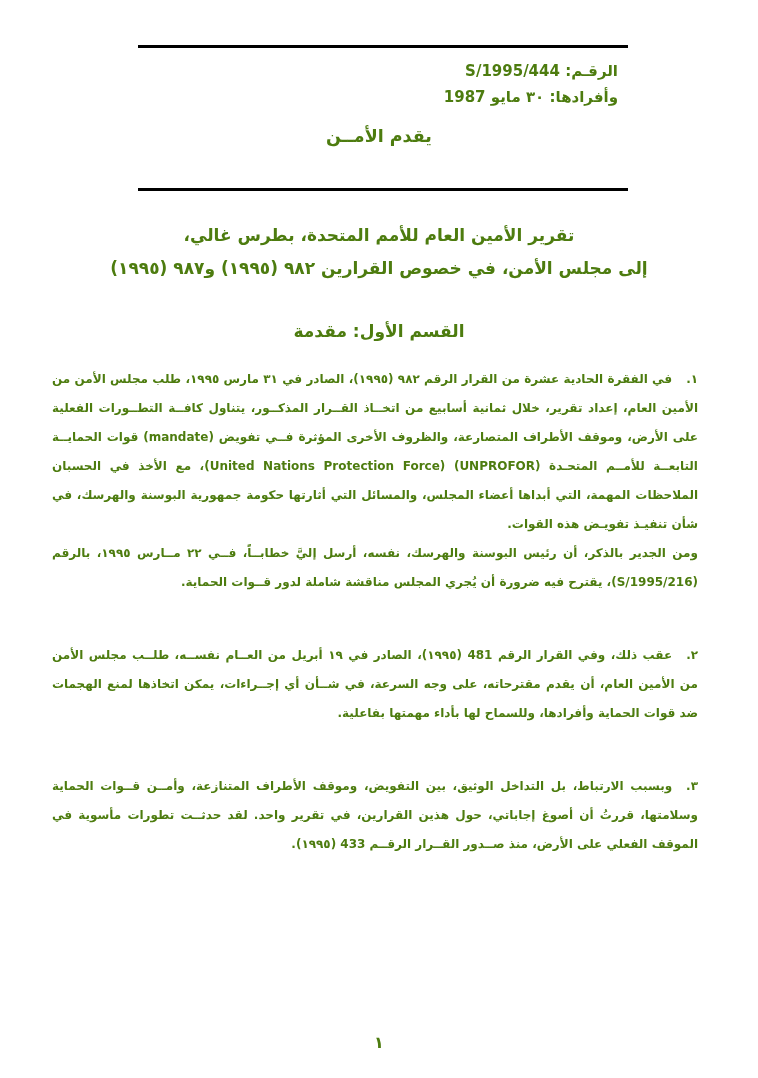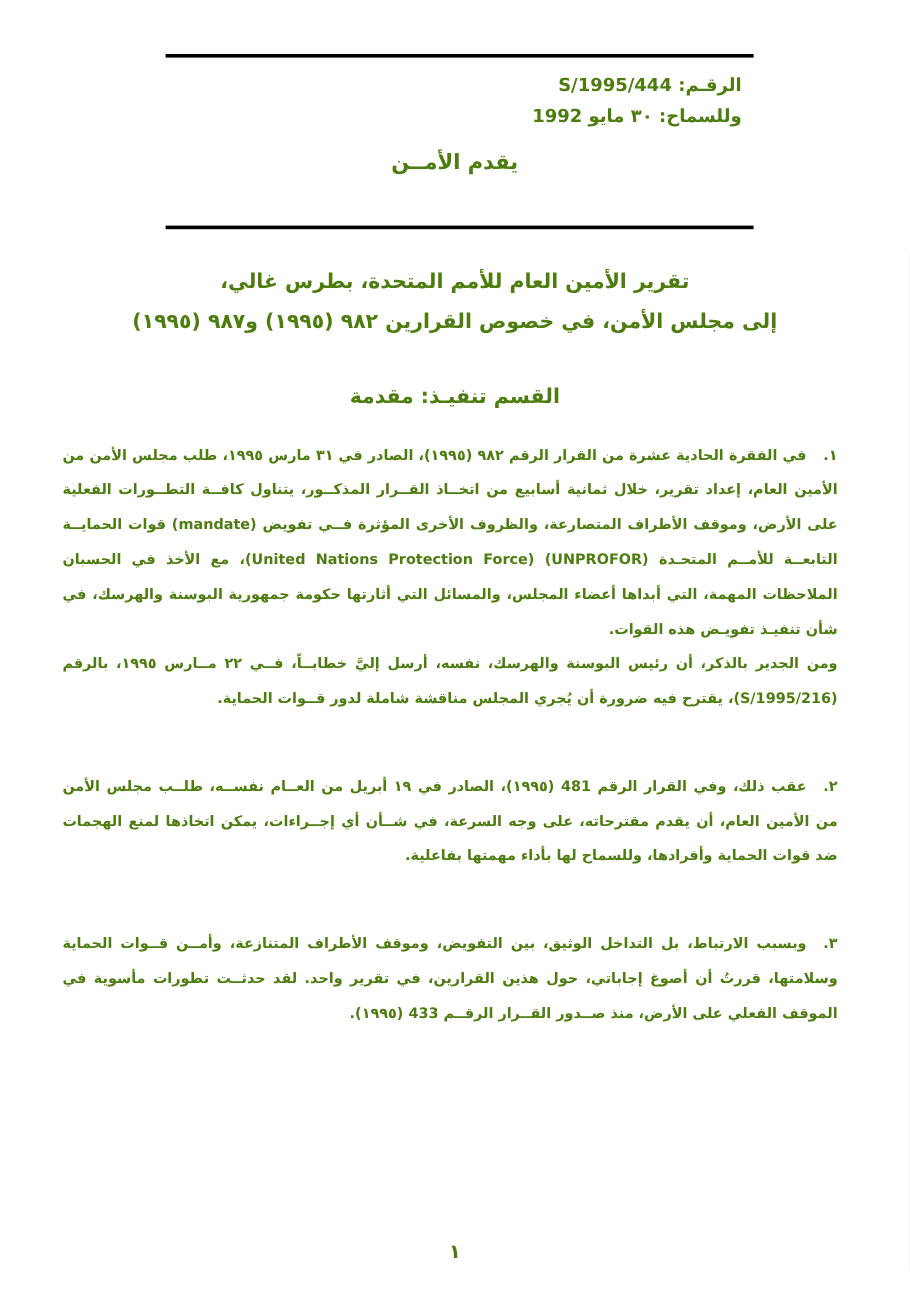--- a/index.html
+++ b/index.html
@@ -81,35 +81,35 @@
 <div class="page">
 
   <div class="rule rule-top"></div>
 
   <div class="header-meta">
     <div>
       <span>الرقـم:</span>
       <span class="latin">S/1995/444</span>
     </div>
     <div>
-      <span>وللسماح:</span>
-      <span>٣٠ مايو 1992</span>
+      <span>وأفرادها:</span>
+      <span>٣٠ مايو 1987</span>
     </div>
   </div>
 
   <div class="organ-title">يقدم الأمــن</div>
 
   <div class="rule rule-bottom"></div>
 
   <div class="title-block">
     <div>تقرير الأمين العام للأمم المتحدة، بطرس غالي،</div>
     <div>إلى مجلس الأمن، في خصوص القرارين ٩٨٢ (١٩٩٥) و٩٨٧ (١٩٩٥)</div>
   </div>
 
-  <div class="section-heading">القسم تنفيـذ: مقدمة</div>
+  <div class="section-heading">القسم الأول: مقدمة</div>
 
   <div class="body-text">
 
     <p class="para numbered">
       <span class="para-num">١.</span><span>في الفقرة الحادية عشرة من القرار الرقم ٩٨٢ (١٩٩٥)، الصادر في ٣١ مارس ١٩٩٥، طلب مجلس الأمن من الأمين العام، إعداد تقرير، خلال ثمانية أسابيع من اتخــاذ القــرار المذكــور، يتناول كافــة التطــورات الفعلية على الأرض، وموقف الأطراف المتصارعة، والظروف الأخرى المؤثرة فــي تفويض (mandate) قوات الحمايــة التابعــة للأمــم المتحـدة (UNPROFOR) (United Nations Protection Force)، مع الأخذ في الحسبان الملاحظات المهمة، التي أبداها أعضاء المجلس، والمسائل التي أثارتها حكومة جمهورية البوسنة والهرسك، في شأن تنفيـذ تفويـض هذه القوات.</span>
     </p>
 
     <p class="para">
       <span class="para-num"></span><span>ومن الجدير بالذكر، أن رئيس البوسنة والهرسك، نفسه، أرسل إليَّ خطابــاً، فــي ٢٢ مــارس ١٩٩٥، بالرقم (S/1995/216)، يقترح فيه ضرورة أن يُجري المجلس مناقشة شاملة لدور قــوات الحماية.</span>
     </p>

